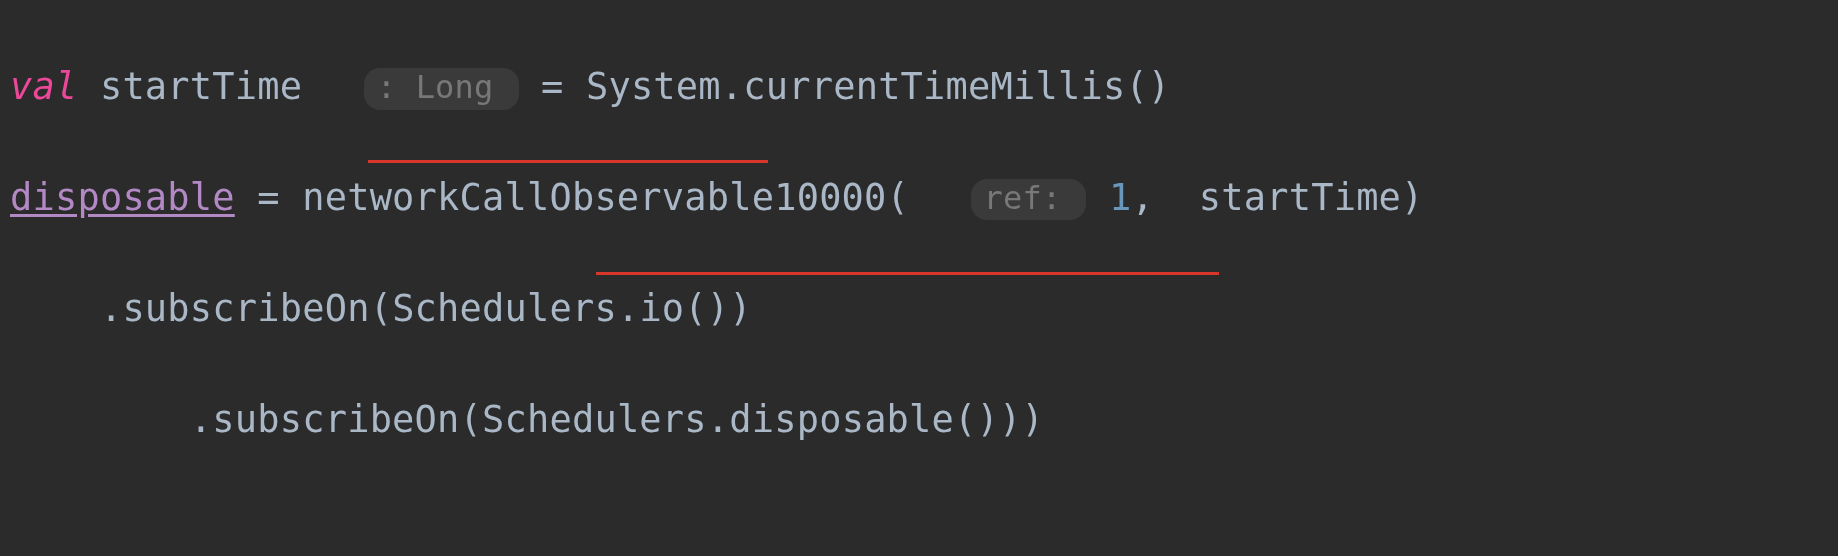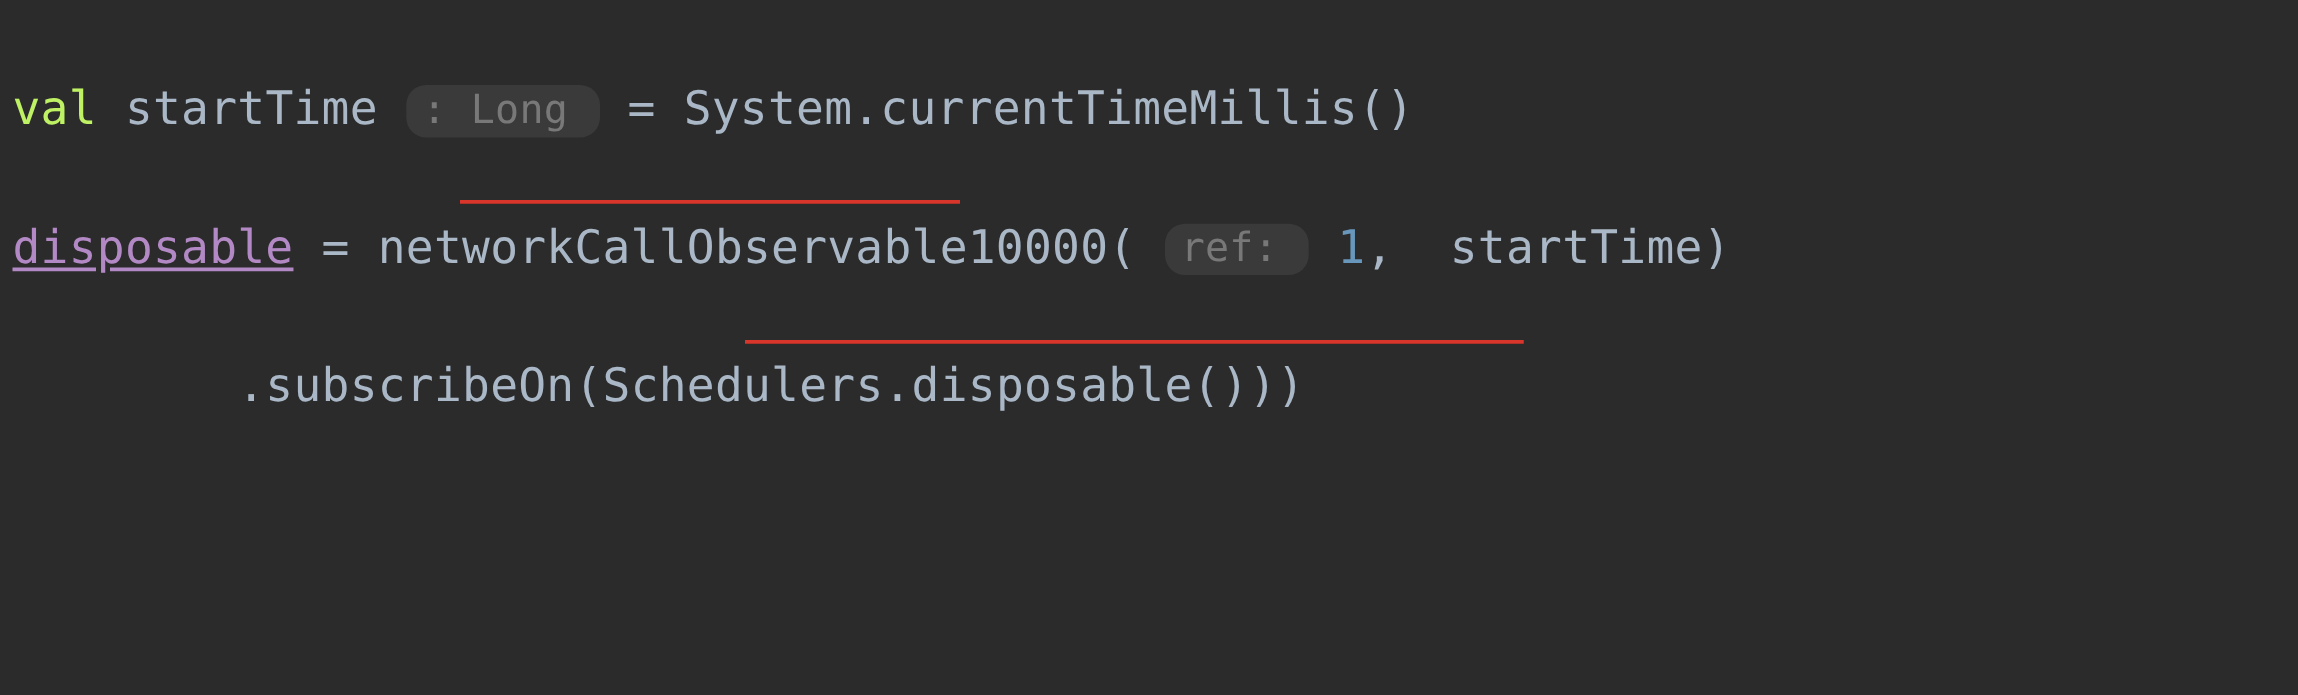--- a/index.html
+++ b/index.html
@@ -13,52 +13,54 @@
   .editor {
     font-family: "Menlo", "Consolas", "DejaVu Sans Mono", monospace;
     font-size: 37px;
     line-height: 55.4px;
     color: #a9b7c6;
     padding: 4px 10px 0 10px;
     white-space: pre;
     position: relative;
     letter-spacing: 0.2px;
   }
-  .kw   { color: #bef264; }
+  .kw   { color: #ec4899; font-style: italic; }
   .id   { color: #a9b7c6; }
   .num  { color: #6897bb; }
   .purple {
     color: #b389c5;
     text-decoration: underline;
     text-decoration-color: #b389c5;
     text-underline-offset: 4px;
     text-align: center;
   }
   .hint {
     background: #3a3a3a;
     color: #787878;
     border-radius: 16px;
     font-size: 32px;
     padding: 2px 25px 4px 13px;
     display: inline-block;
     line-height: 1.1;
     vertical-align: 1px;
+    margin-left: 39px;
   }
   .underline-red {
     position: absolute;
     height: 3px;
     background: #d8362a;
   }
 </style>
 </head>
 <body>
 
 <div class="editor">
 <div><span class="kw">val</span> <span class="id">startTime</span> <span class="hint">: Long</span><span> = </span><span>System</span><span>.</span><span>currentTimeMillis</span><span>()</span></div>
 <div><span class="purple">disposable</span><span> = </span><span>networkCallObservable10000</span><span>( </span><span class="hint">ref:</span> <span class="num">1</span><span>,  </span><span>startTime</span><span>)</span></div>
+<div><span>    </span><span>.</span><span>subscribeOn</span><span>(</span><span>Schedulers</span><span>.</span><span>io</span><span>()</span><span>)</span></div>
 <div><span>        </span><span>.</span><span>subscribeOn</span><span>(</span><span>Schedulers</span><span>.</span><span>disposable</span><span>()</span><span>))</span></div>
 
 
 
 
 </div>
 
 <div id="underlines">
     <div class="underline-red" style="left: 368px; top: 160px; width: 400px;"></div>
     <div class="underline-red" style="left: 596px; top: 272px; width: 623px;"></div>

